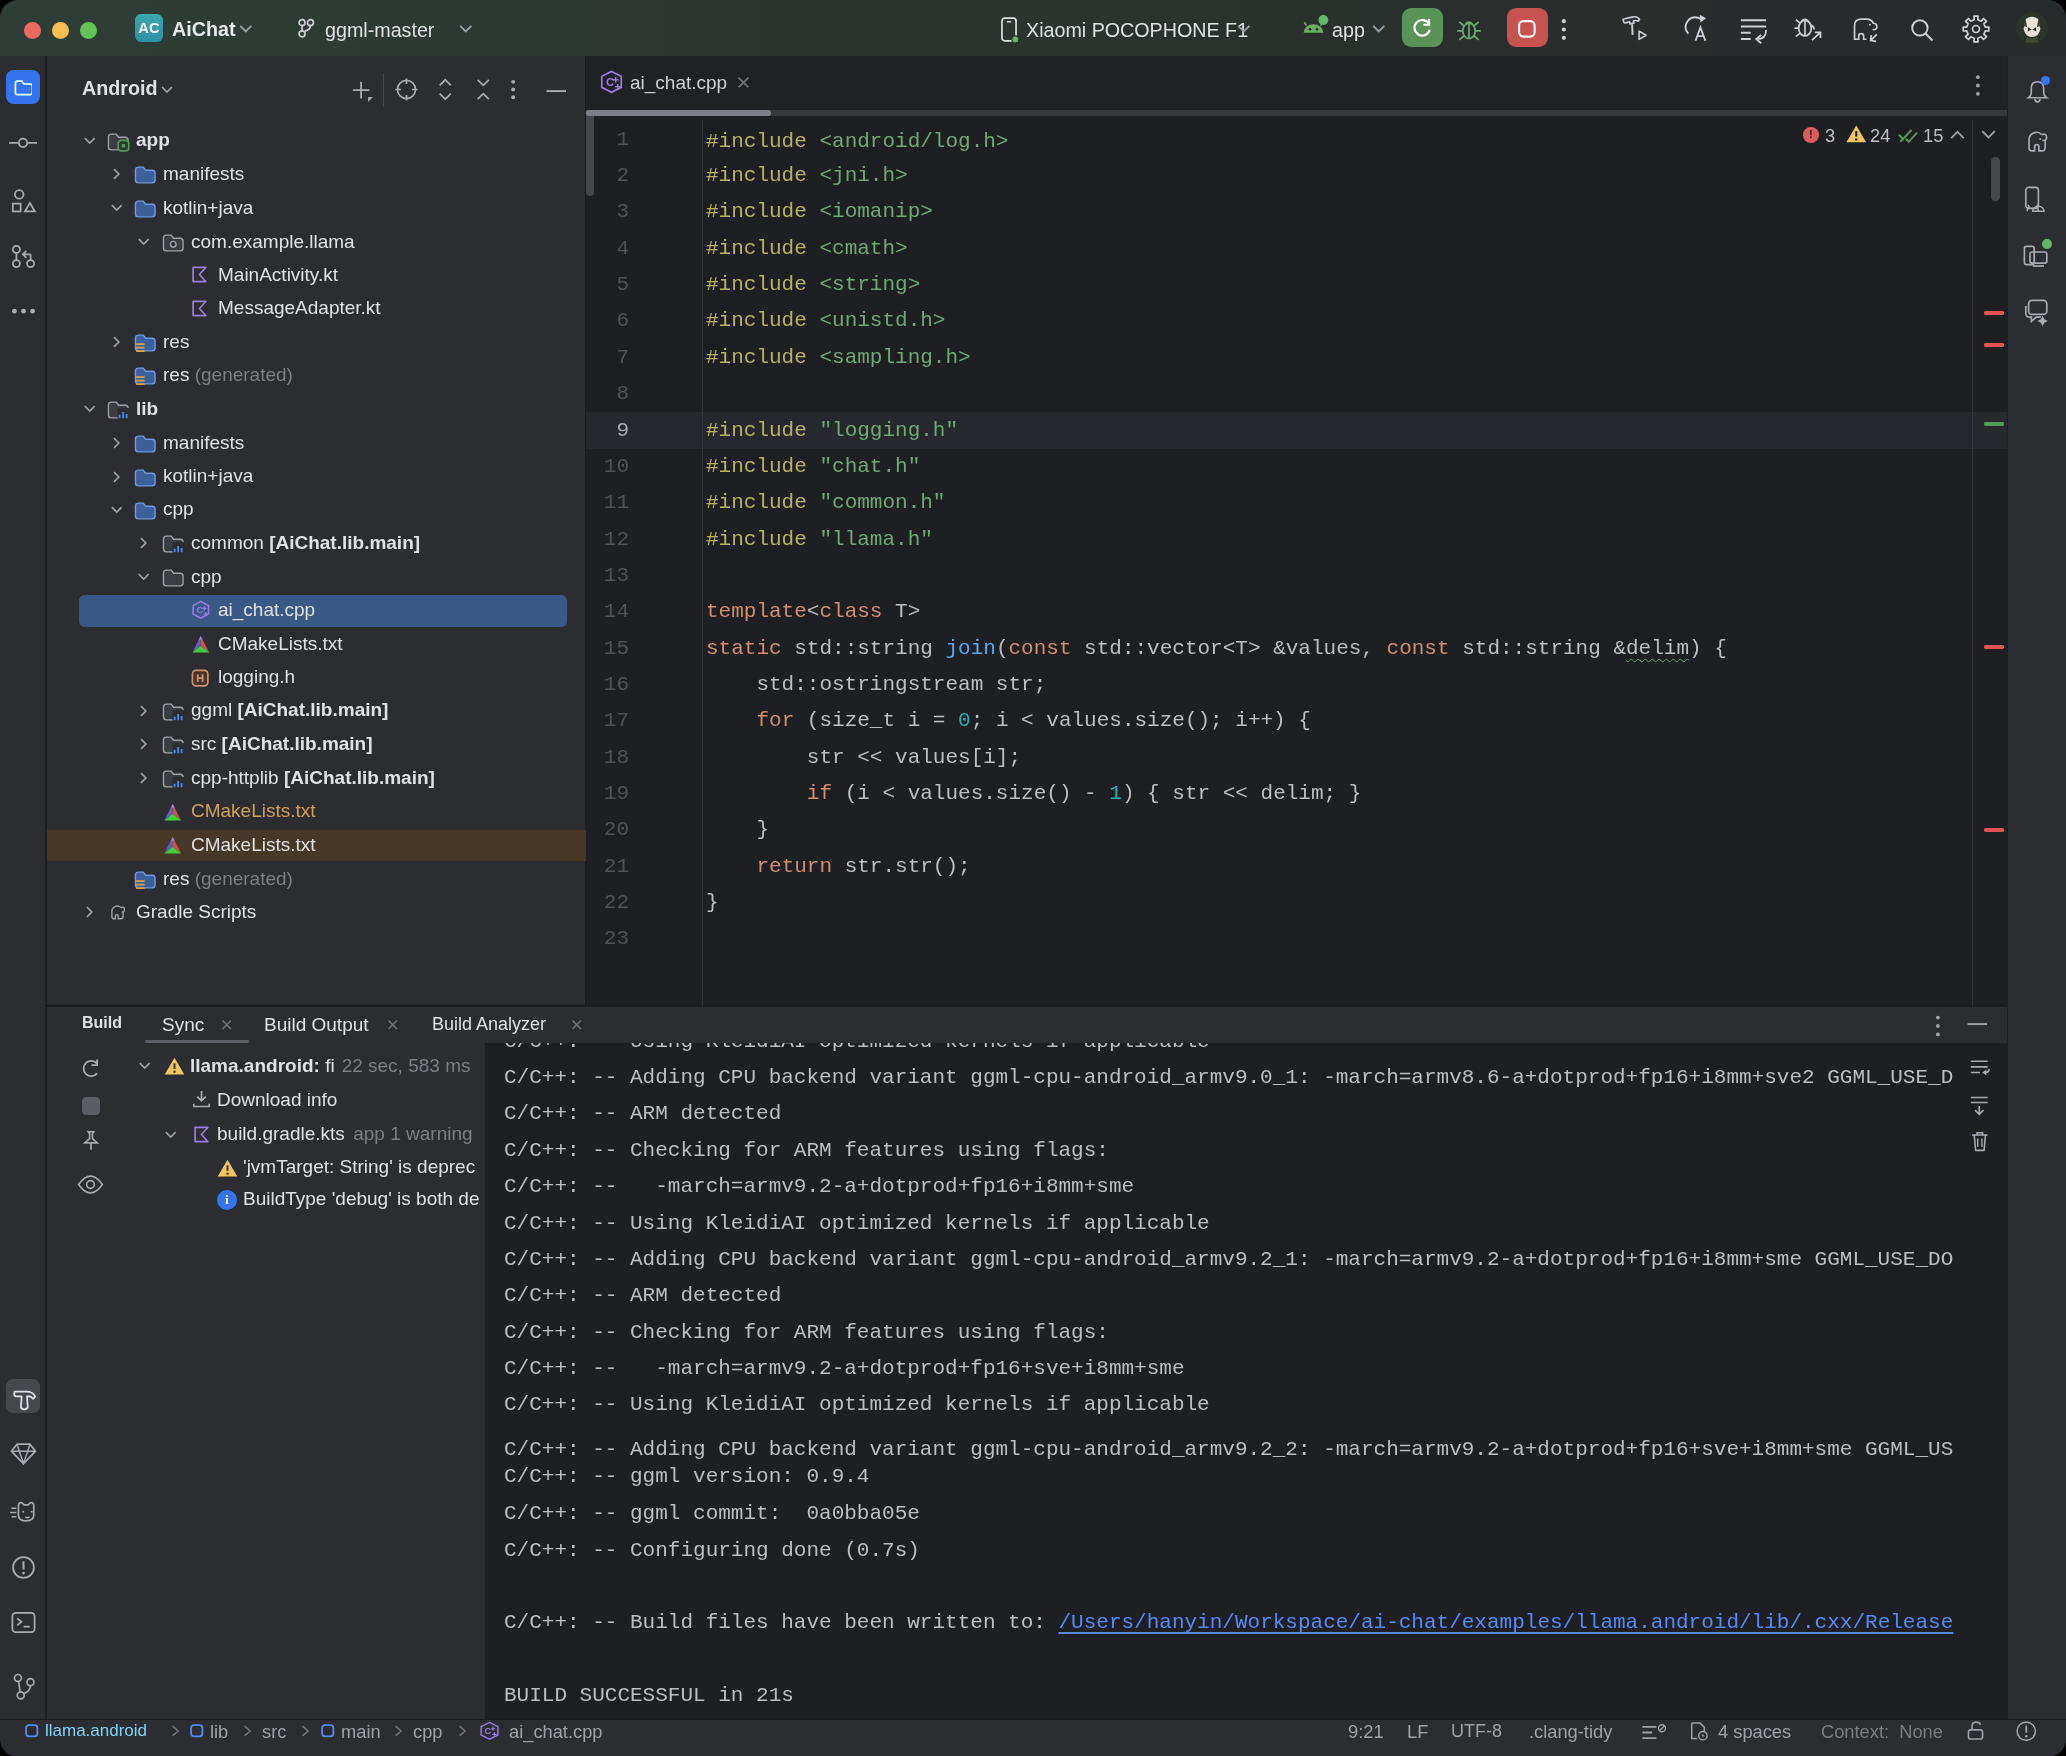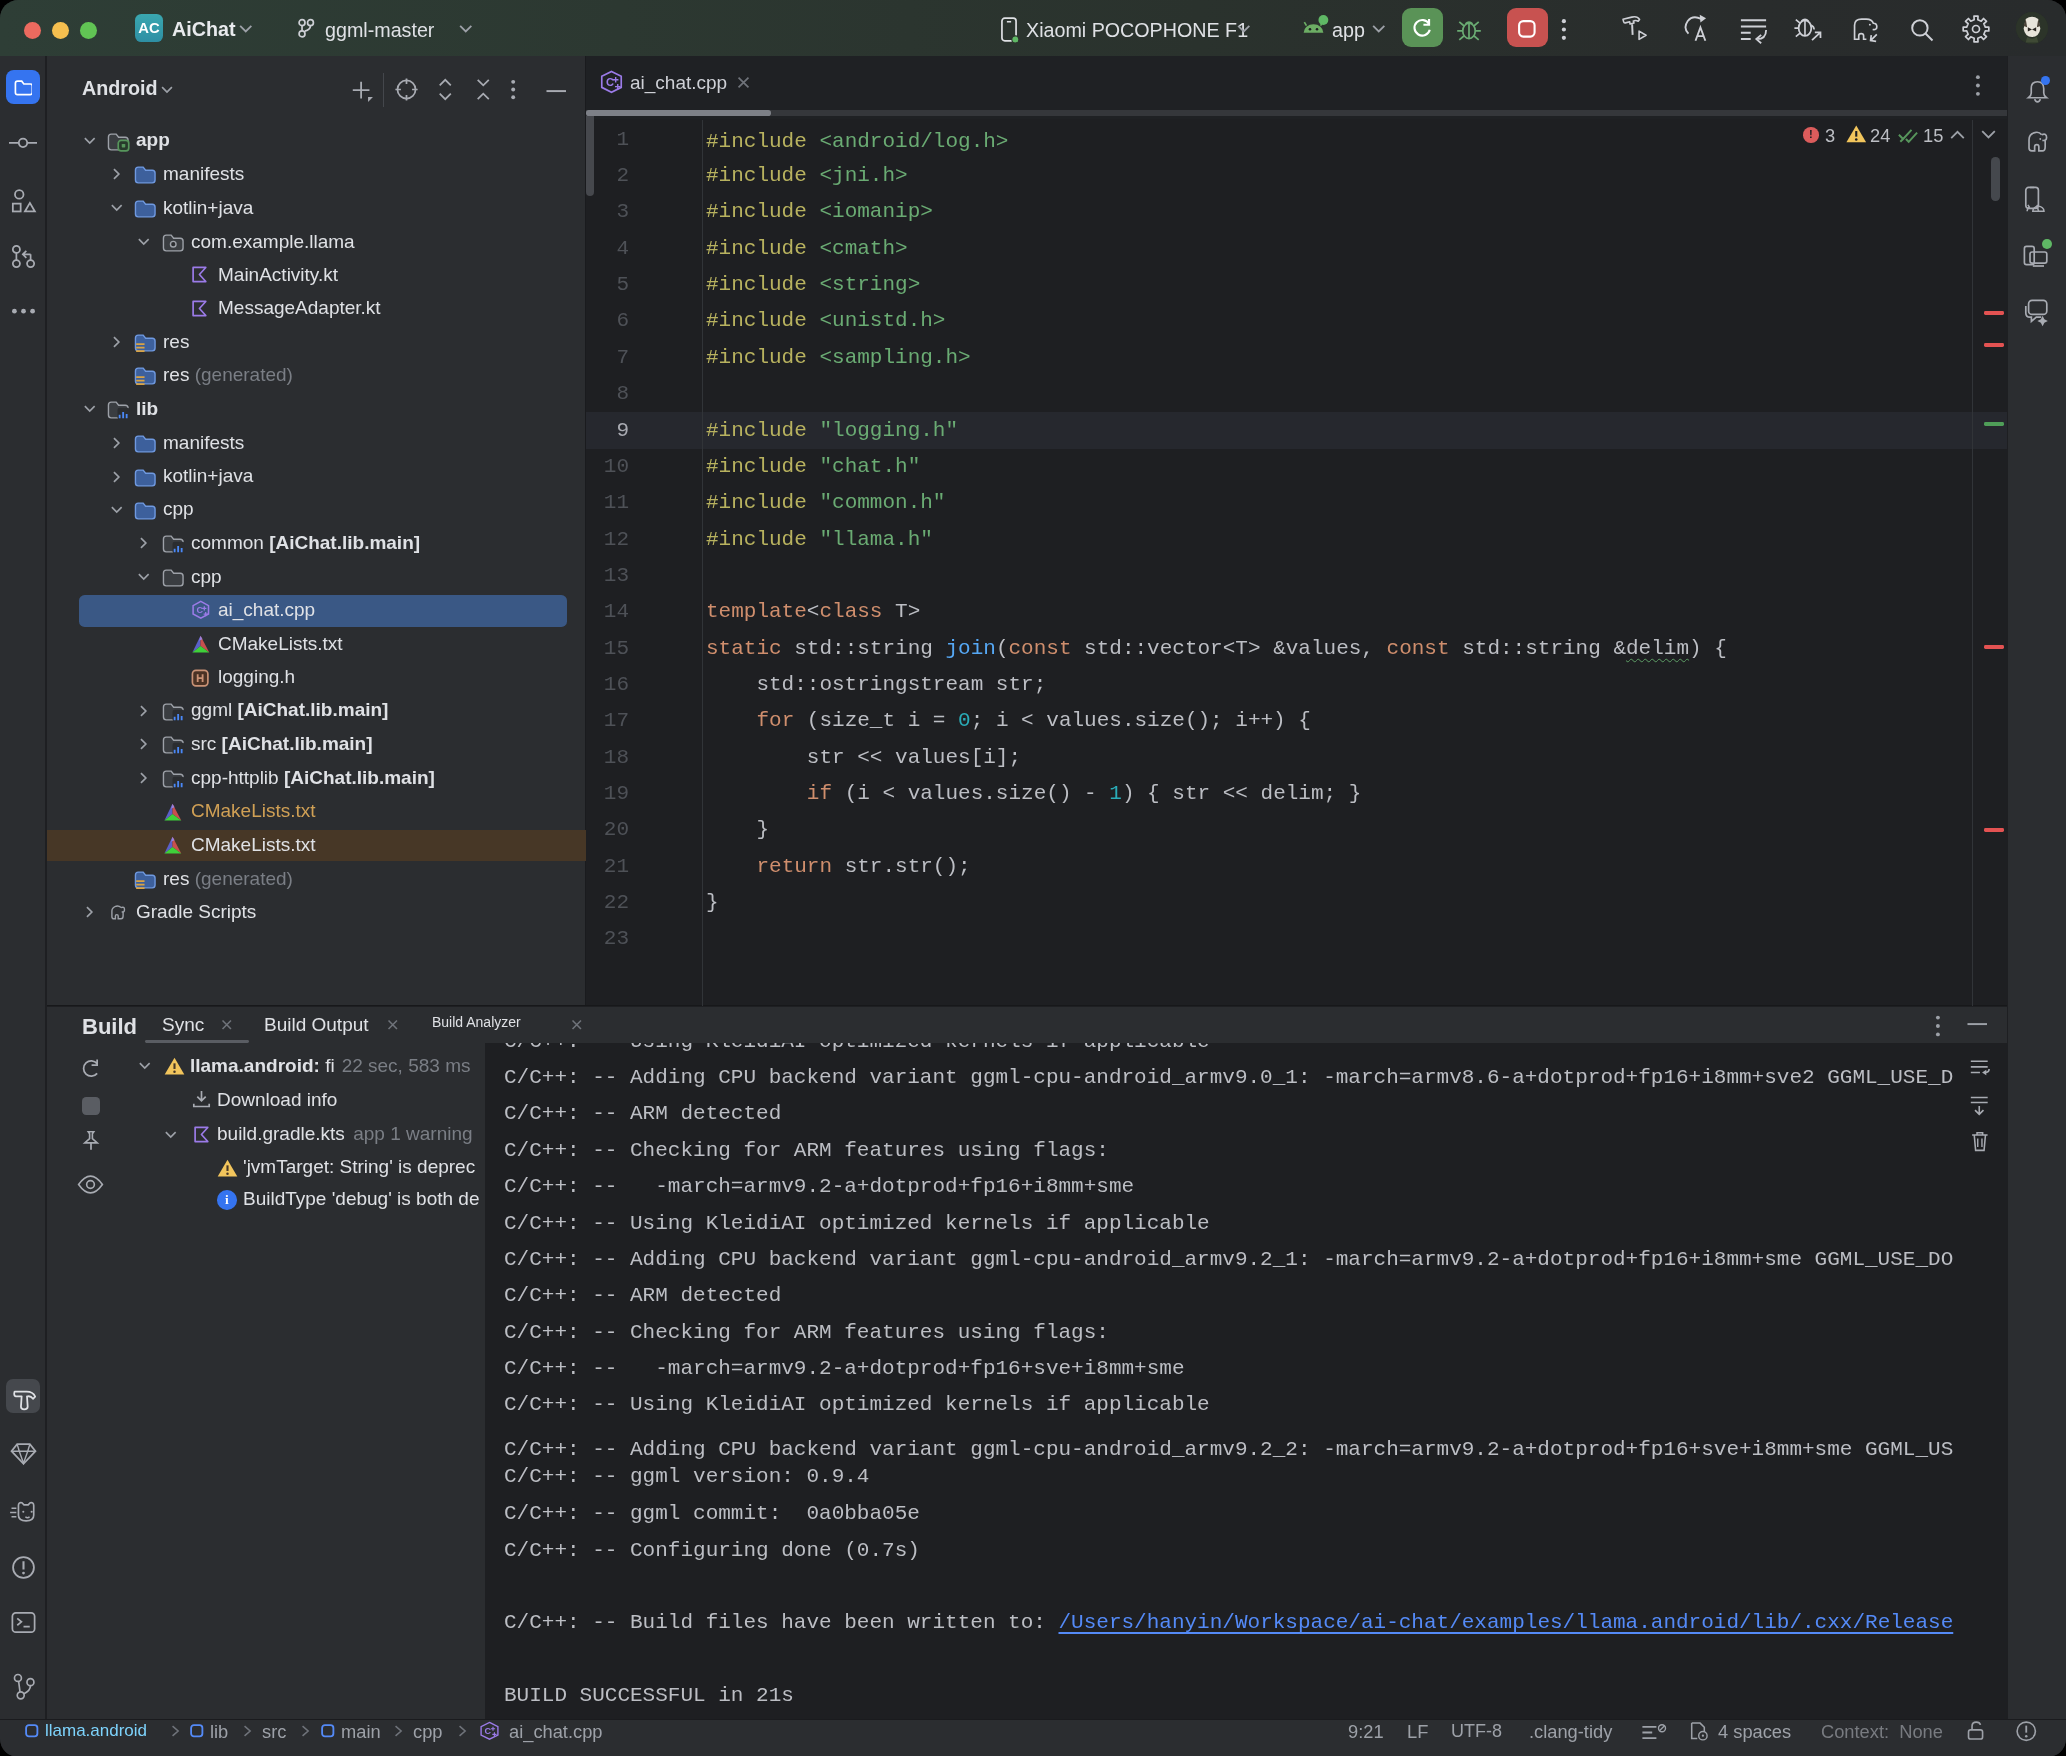--- a/index.html
+++ b/index.html
@@ -502,31 +502,31 @@
     </svg>
 <svg class="abs" style="left:1980px;top:129px" width="17" height="11.2" viewBox="0 0 24 16" fill="none">
       <path d="M3 3 L12 12 L21 3" stroke="#9da1a8" stroke-width="2.6"></path>
     </svg>
 <div class="abs" style="left:1984px;top:311px;width:19.7px;height:3.5px;border-radius:1.4px;background:#e35252;"></div>
 <div class="abs" style="left:1984px;top:343px;width:19.7px;height:3.5px;border-radius:1.4px;background:#e35252;"></div>
 <div class="abs" style="left:1984px;top:422px;width:19.7px;height:3.5px;border-radius:1.4px;background:#4f9e58;"></div>
 <div class="abs" style="left:1984px;top:645px;width:19.7px;height:3.5px;border-radius:1.4px;background:#e35252;"></div>
 <div class="abs" style="left:1984px;top:828px;width:19.7px;height:3.5px;border-radius:1.4px;background:#e35252;"></div>
 <div class="abs" style="left:1991px;top:157px;width:9.1px;height:44px;border-radius:4.2px;background:#45484d;"></div>
-<div class="abs" style="left:82px;top:1014px;font-size:22px;font-weight:bold;color:#dfe1e5;">Build</div>
+<div class="abs" style="left:82px;top:1014px;font-size:16px;font-weight:bold;color:#dfe1e5;">Build</div>
 <div class="abs" style="left:162px;top:1014px;font-size:19px;color:#dfe1e5;">Sync</div>
 <svg class="abs" style="left:219px;top:1017px" width="15.5" height="15.5" viewBox="0 0 22 22" fill="none">
       <path d="M5 5 L17 17 M17 5 L5 17" stroke="#6f737a" stroke-width="2.2"></path>
     </svg>
 <div class="abs" style="left:145px;top:1040px;width:104px;height:2.8px;background:#5a5d63;border-radius:1.4px;"></div>
 <div class="abs" style="left:264px;top:1014px;font-size:19px;color:#dfe1e5;">Build Output</div>
 <svg class="abs" style="left:385px;top:1017px" width="15.5" height="15.5" viewBox="0 0 22 22" fill="none">
       <path d="M5 5 L17 17 M17 5 L5 17" stroke="#6f737a" stroke-width="2.2"></path>
     </svg>
-<div class="abs" style="left:432px;top:1014px;font-size:14px;color:#dfe1e5;">Build Analyzer</div>
+<div class="abs" style="left:432px;top:1014px;font-size:18px;color:#dfe1e5;">Build Analyzer</div>
 <svg class="abs" style="left:569px;top:1017px" width="15.5" height="15.5" viewBox="0 0 22 22" fill="none">
       <path d="M5 5 L17 17 M17 5 L5 17" stroke="#6f737a" stroke-width="2.2"></path>
     </svg>
 <svg class="abs" style="left:1933px;top:1014px" width="9.8" height="24" viewBox="0 0 14 34" fill="none">
       <circle cx="7" cy="5" r="2.8" fill="#9da1a8"></circle>
       <circle cx="7" cy="17" r="2.8" fill="#9da1a8"></circle>
       <circle cx="7" cy="29" r="2.8" fill="#9da1a8"></circle>
     </svg>
 <svg class="abs" style="left:1966px;top:1022px" width="22.5" height="4.2" viewBox="0 0 32 6" fill="none">
       <path d="M2 3 h28" stroke="#9da1a8" stroke-width="2.8"></path>

